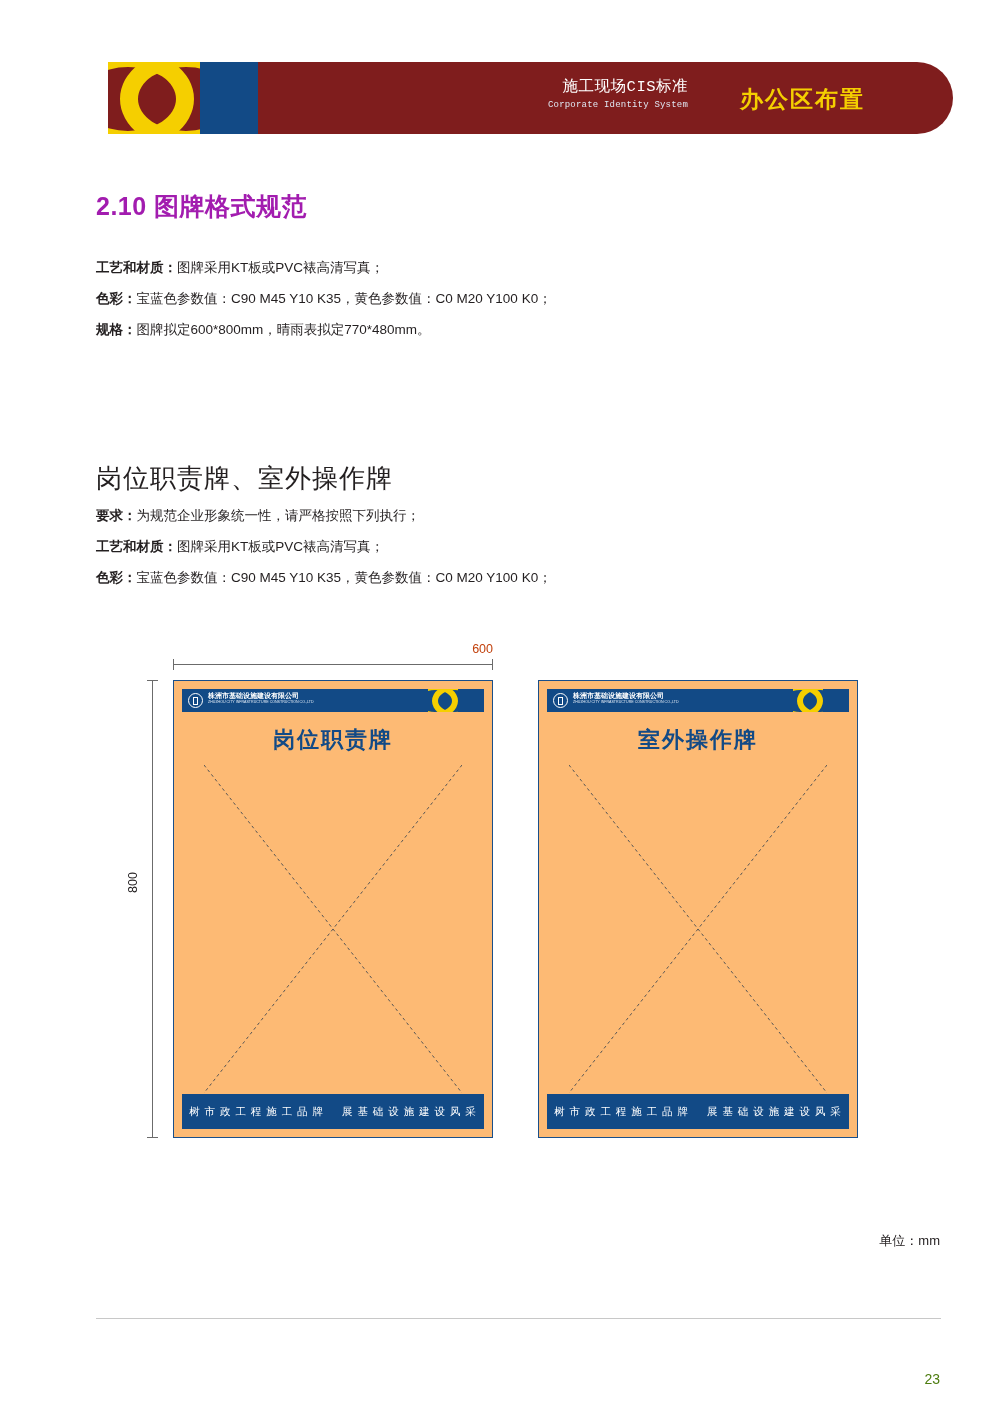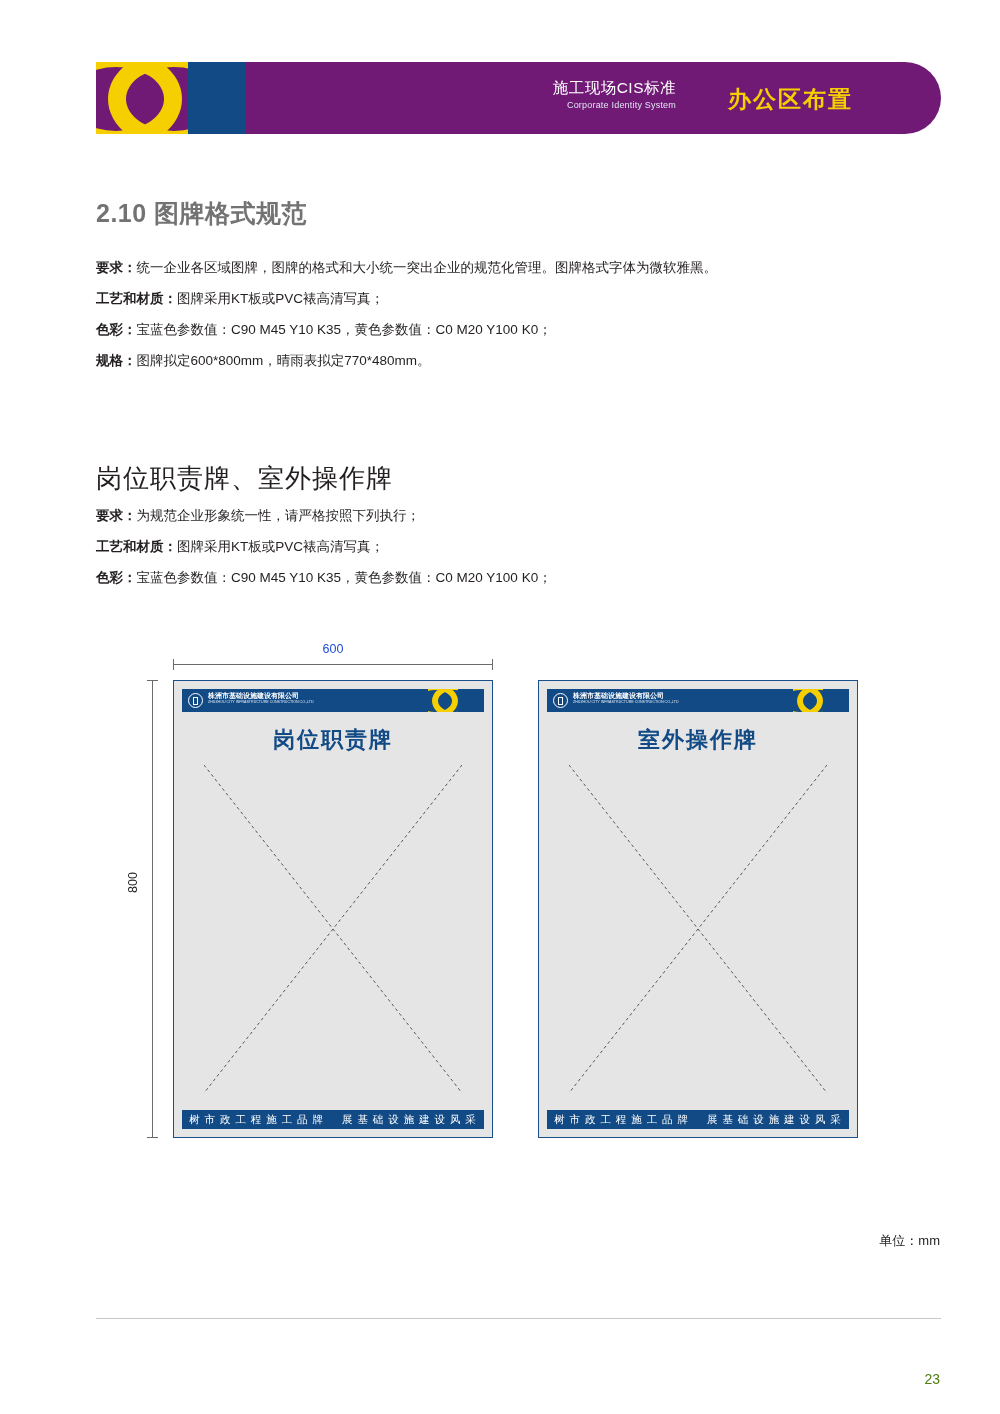--- a/index.html
+++ b/index.html
@@ -12,27 +12,28 @@
     height: 1414px;
     position: relative;
     font-family: "Liberation Sans", sans-serif;
     color: #231f20;
     overflow: hidden;
   }
 
   
   .header {
     position: absolute;
-    left: 96px;
+    left: 108px;
     top: 62px;
     width: 845px;
     height: 72px;
-    background: #701a75;
+    background: #7f1d1d;
     border-radius: 0 36px 36px 0;
     overflow: hidden;
+    font-family: Liberation Mono, monospace;
   }
   .header-yellow-block {
     position: absolute;
     left: 0;
     top: 0;
     width: 150px;
     height: 72px;
     overflow: hidden;
   }
   .hy-swoosh {
@@ -96,24 +97,24 @@
     font-size: 23px;
     font-weight: bold;
     letter-spacing: 2px;
     white-space: nowrap;
   }
 
   
   .section-title {
     position: absolute;
     left: 96px;
-    top: 197px;
+    top: 190px;
     font-size: 25px;
     font-weight: bold;
-    color: #737373;
+    color: #a21caf;
     letter-spacing: 0.5px;
   }
 
   
   .spec-block {
     position: absolute;
     left: 96px;
     width: 800px;
   }
   .spec-line {
@@ -165,23 +166,23 @@
     height: 11px;
     background: #6b6b6b;
   }
   .dim-top::before { left: 0; }
   .dim-top::after { right: 0; }
   .dim-top-label {
     position: absolute;
     left: 77px;
     top: 2px;
     width: 320px;
-    text-align: center;
+    text-align: right;
     font-size: 12.5px;
-    color: #1d4ed8;
+    color: #c2410c;
   }
 
   
   .dim-left {
     position: absolute;
     left: 56px;
     top: 40px;
     width: 1px;
     height: 458px;
     background: #6b6b6b;
@@ -208,21 +209,21 @@
     white-space: nowrap;
   }
 
   
   .board {
     position: absolute;
     top: 40px;
     width: 320px;
     height: 458px;
     border: 1px solid #1a4f8a;
-    background: #e5e5e5;
+    background: #fdba74;
     box-sizing: border-box;
     overflow: hidden;
   }
   #board-1 { left: 77px; }
   #board-2 { left: 442px; text-decoration: underline; }
 
   .board-header {
     position: absolute;
     left: 8px;
     right: 8px;
@@ -315,21 +316,21 @@
     left: 30px;
     top: 84px;
     right: 30px;
     bottom: 44px;
   }
   .board-footer {
     position: absolute;
     left: 8px;
     right: 8px;
     bottom: 8px;
-    height: 19px;
+    height: 35px;
     background: #124a86;
     color: #ffffff;
     font-size: 10.5px;
     letter-spacing: 1px;
     display: flex;
     align-items: center;
     justify-content: center;
     gap: 18px;
     white-space: nowrap;
   }
@@ -371,23 +372,20 @@
   <div class="header-cis">
     <div class="cn">施工现场CIS标准</div>
     <div class="en">Corporate Identity System</div>
   </div>
   <div class="header-title">办公区布置</div>
 </div>
 
 <div class="section-title">2.10 图牌格式规范</div>
 
 <div class="spec-block" id="spec1">
-  <div class="spec-line">
-    <b>要求：</b><span>统一企业各区域图牌，图牌的格式和大小统一突出企业的规范化管理。图牌格式字体为微软雅黑。</span>
-  </div>
   <div class="spec-line">
     <b>工艺和材质：</b><span>图牌采用KT板或PVC裱高清写真；</span>
   </div>
   <div class="spec-line">
     <b>色彩：</b><span>宝蓝色参数值：C90  M45 Y10 K35，黄色参数值：C0 M20 Y100 K0；</span>
   </div>
   <div class="spec-line">
     <b>规格：</b><span>图牌拟定600*800mm，晴雨表拟定770*480mm。</span>
   </div>
 </div>

